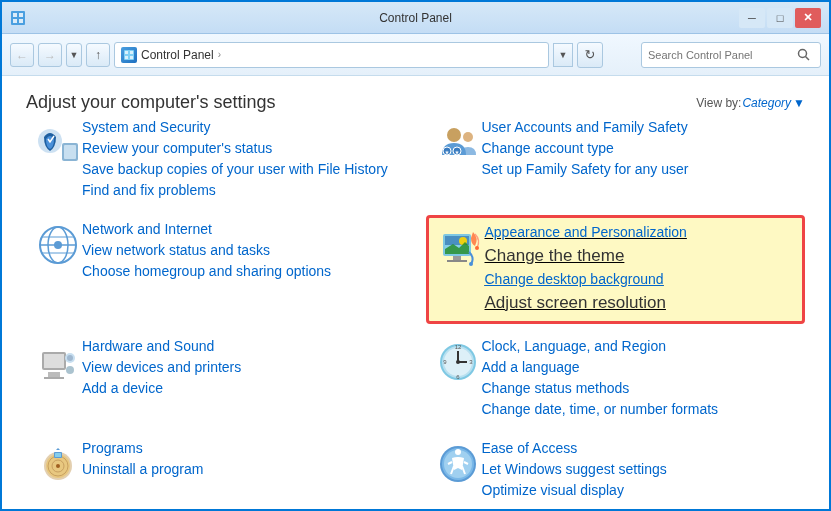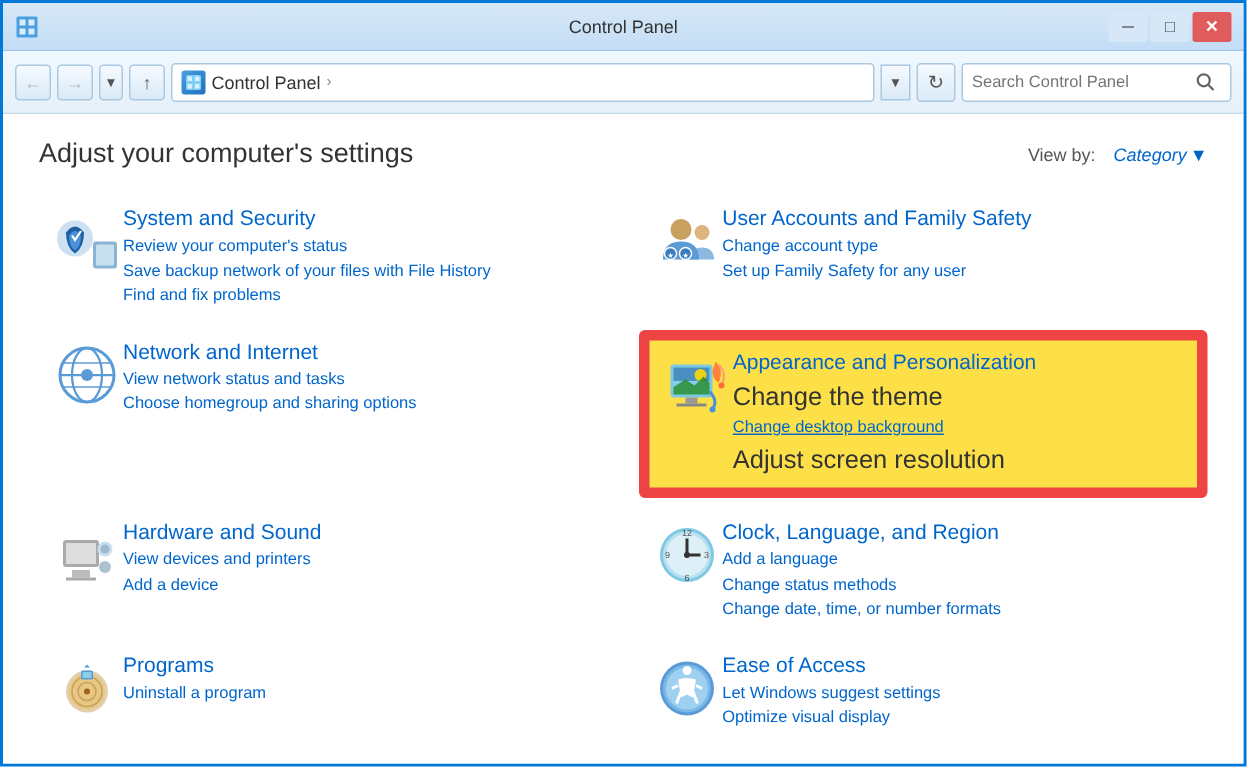--- a/index.html
+++ b/index.html
@@ -152,20 +152,21 @@
     .search-box {
       height: 26px;
       width: 180px;
       border: 1px solid #aac8e0;
       border-radius: 3px;
       background: #fff;
       display: flex;
       align-items: center;
       padding: 0 6px;
       gap: 4px;
+      margin-left: 34px;
     }
     .search-input {
       border: none;
       outline: none;
       font-size: 11px;
       color: #999;
       background: transparent;
       flex: 1;
       width: 100%;
     }
@@ -186,31 +187,30 @@
     .content {
       padding: 16px 24px;
       background: #fff;
       height: calc(511px - 32px - 42px);
       overflow: hidden;
     }
     .content-header {
       display: flex;
       justify-content: space-between;
       align-items: center;
-      margin-bottom: 18px;
     }
     .page-title {
       font-size: 18px;
       color: #333;
       font-weight: 400;
     }
     .view-by {
       display: flex;
       align-items: flex-start;
-      gap: 12px;
+      gap: 1px;
       font-size: 12px;
       color: #555;
     }
     .view-by-link {
       color: #0066cc;
       cursor: pointer;
       font-size: 12px;
       display: flex;
       align-items: center;
       gap: 2px;
@@ -224,22 +224,23 @@
       gap: 8px 20px;
     }
     .category-item {
       display: flex;
       align-items: flex-start;
       padding: 6px 8px;
       border-radius: 4px;
       cursor: pointer;
     }
     .category-item.highlighted {
-      background: #fde047;
-      border: 7px solid #ef4444;
+      background: #fef9c3;
+      border: 3px solid #ef4444;
+      text-decoration: underline;
     }
     .category-icon {
       width: 48px;
       height: 48px;
       flex-shrink: 0;
       display: flex;
       align-items: center;
       justify-content: center;
     }
     .category-text {
@@ -247,21 +248,21 @@
     }
     .category-title {
       font-size: 14px;
       color: #0066cc;
       text-decoration: none;
       display: block;
       margin-bottom: 3px;
       font-weight: 400;
     }
     .category-link {
-      font-size: 11px;
+      font-size: 14px;
       color: #0066cc;
       display: block;
       line-height: 1.5;
       cursor: pointer;
     }
     .category-link.underlined { text-decoration: underline; }
     .category-text-static {
       font-size: 17px;
       color: #333;
       display: block;
@@ -348,21 +349,21 @@
           <path d="M10 18 Q16 10 22 18 Q22 28 16 32 Q10 28 10 18Z" fill="#1e5fa0"></path>
           <path d="M12 20 Q16 14 20 20 Q20 28 16 30 Q12 28 12 20Z" fill="#4a90d9"></path>
           <rect x="28" y="24" width="16" height="18" rx="2" fill="#8ab4d4"></rect>
           <rect x="30" y="26" width="12" height="14" rx="1" fill="#c8dff0"></rect>
           <path d="M14 20 L16 23 L20 17" stroke="#fff" stroke-width="1.5" fill="none"></path>
         </svg>
       </div>
       <div class="category-text">
         <a class="category-title">System and Security</a>
         <span class="category-link">Review your computer's status</span>
-        <span class="category-link">Save backup network of your files with File History</span>
+        <span class="category-link">Save backup copies of your user with File History</span>
         <span class="category-link">Find and fix problems</span>
       </div>
     </div>
 
     <div class="category-item">
       <div class="category-icon">
         <svg width="48" height="48" viewBox="0 0 48 48">
           <circle cx="20" cy="16" r="7" fill="#c8a060"></circle>
           <path d="M8 36 Q8 24 20 24 Q32 24 32 36Z" fill="#5b9bd5"></path>
           <circle cx="34" cy="18" r="5" fill="#d4a060" opacity="0.8"></circle>

